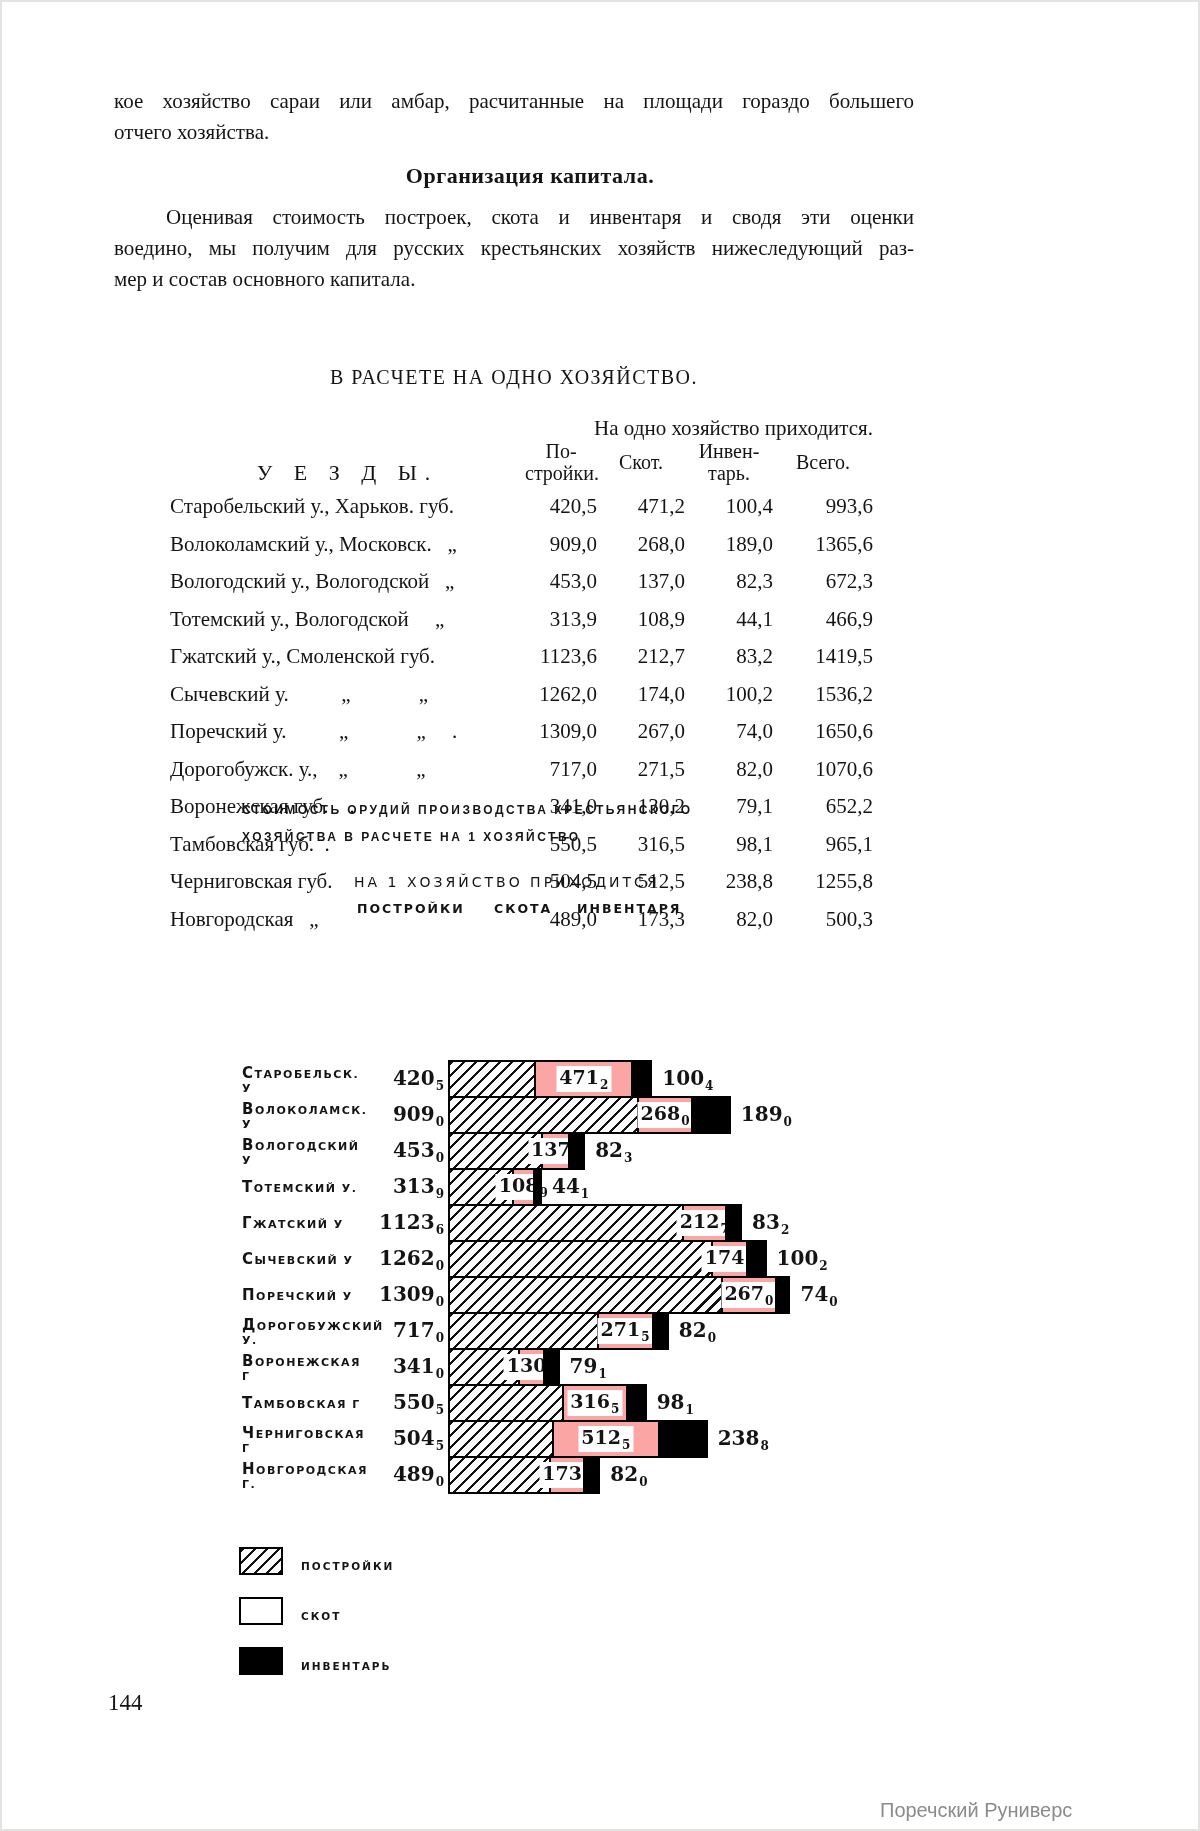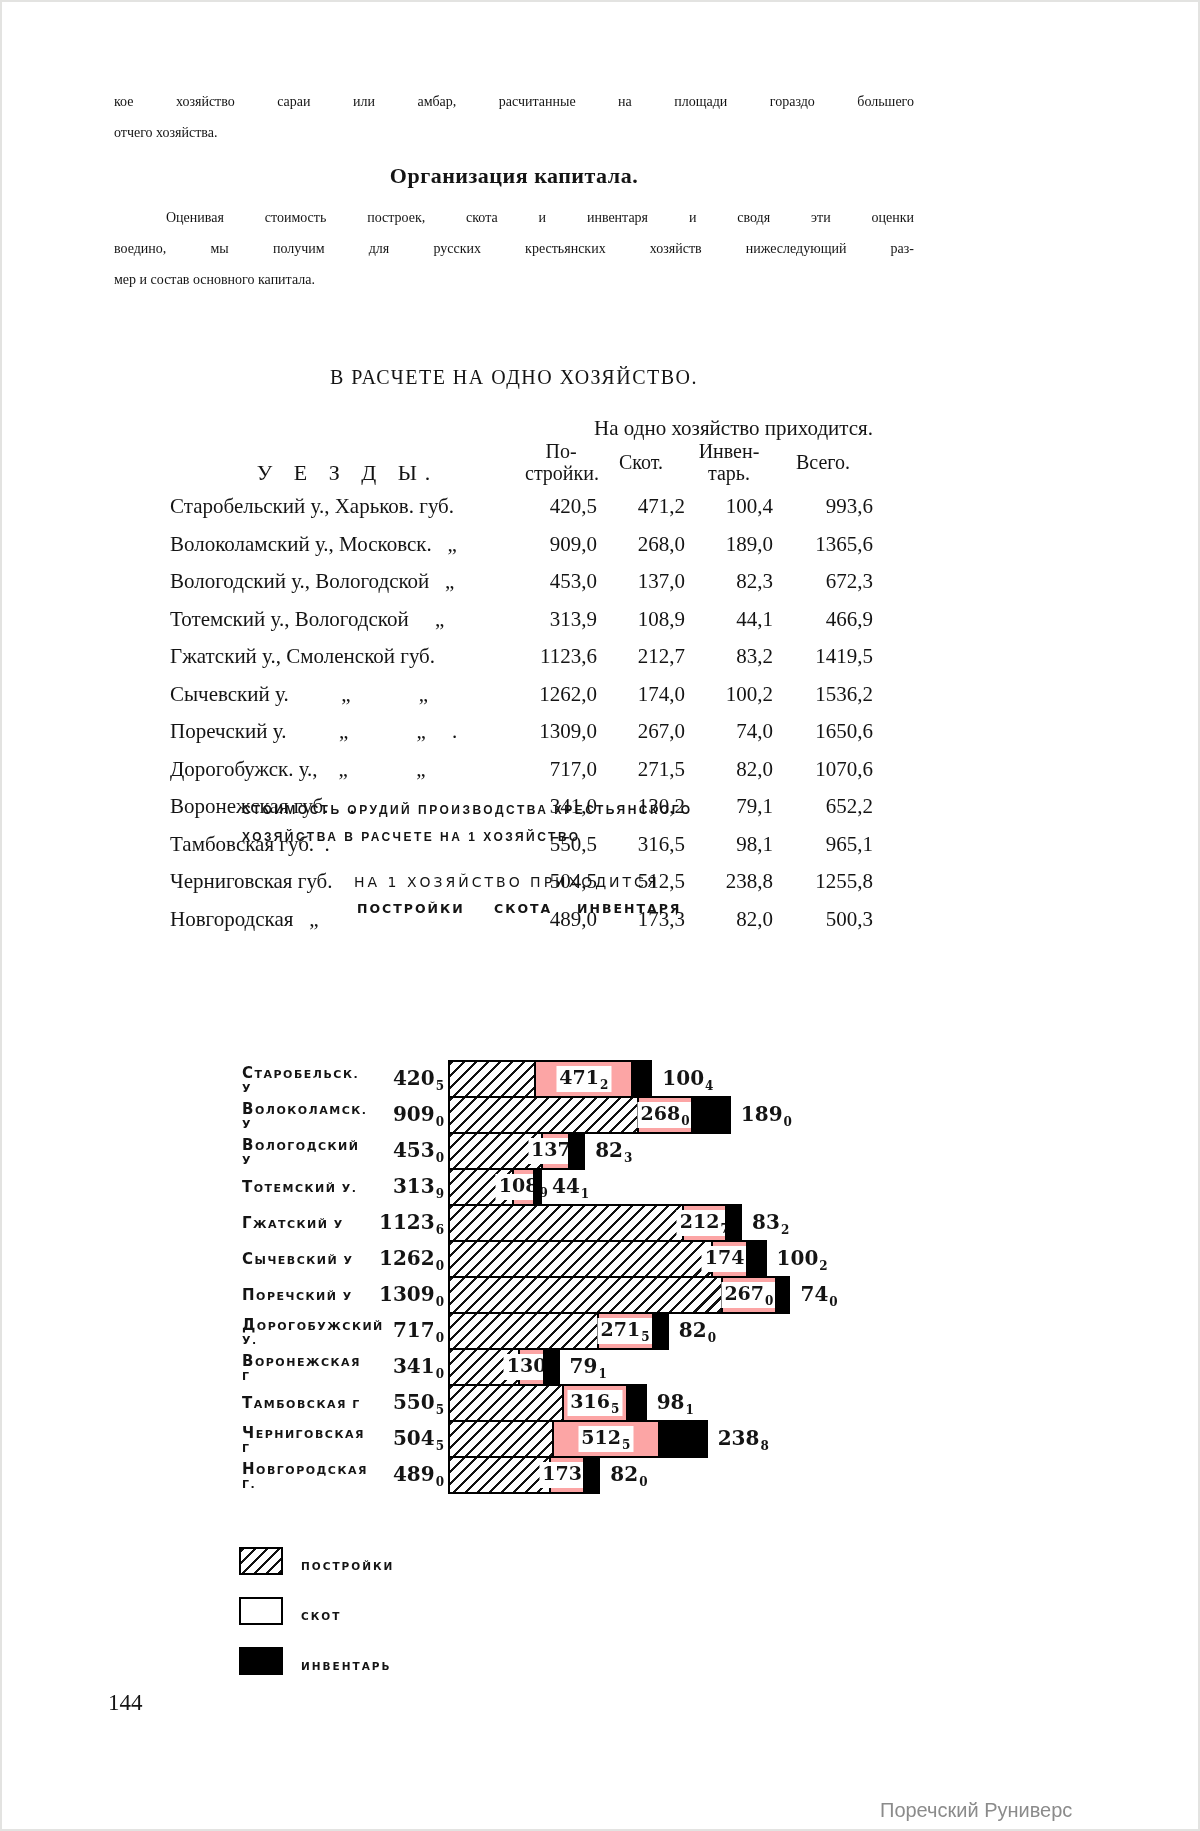--- a/index.html
+++ b/index.html
@@ -8,21 +8,21 @@
     width:1200px;height:1831px;
     background:#ffffff;
     border:2px solid #e3e3e1;
     box-sizing:border-box;
     font-family:"Liberation Serif", serif;
     color:#141414;
     overflow:hidden;
   }
   .abs{position:absolute;}
   
-  .bodytext{width:800px;font-size:14px;line-height:31px;}
+  .bodytext{width:800px;font-size:21px;line-height:31px;}
   .jline{text-align:justify;text-align-last:justify;}
   .indent{text-indent:52px;}
   .heading{width:800px;text-align:center;font-weight:bold;font-size:22px;letter-spacing:.5px;}
   
   .caption{width:800px;text-align:center;font-size:20px;letter-spacing:1.5px;line-height:29px;}
   
   .tbl{display:grid;grid-template-columns:355px 72px 88px 88px 100px;font-size:21px;}
   .trow{display:contents;}
   .tc{line-height:37.5px;white-space:pre;}
   .tc.num{text-align:right;}
@@ -60,21 +60,21 @@
 </head>
 <body>
 
 <div class="page">
 
   <div class="abs bodytext" style="left:112px;top:84px;">
     <div class="jline">кое хозяйство сараи или амбар, расчитанные на площади гораздо большего</div>
     <div>отчего хозяйства.</div>
   </div>
 
-  <div class="abs heading" style="left:112px;top:161px;">Организация капитала.</div>
+  <div class="abs heading" style="left:128px;top:161px;">Организация капитала.</div>
 
   <div class="abs bodytext" style="left:112px;top:200px;">
     <div class="jline indent">Оценивая стоимость построек, скота и инвентаря и сводя эти оценки</div>
     <div class="jline">воедино, мы получим для русских крестьянских хозяйств нижеследующий раз-</div>
     <div>мер и состав основного капитала.</div>
   </div>
 
   <div class="abs caption" style="left:112px;top:361px;">
     <div>В РАСЧЕТЕ НА ОДНО ХОЗЯЙСТВО.</div>
   </div>

